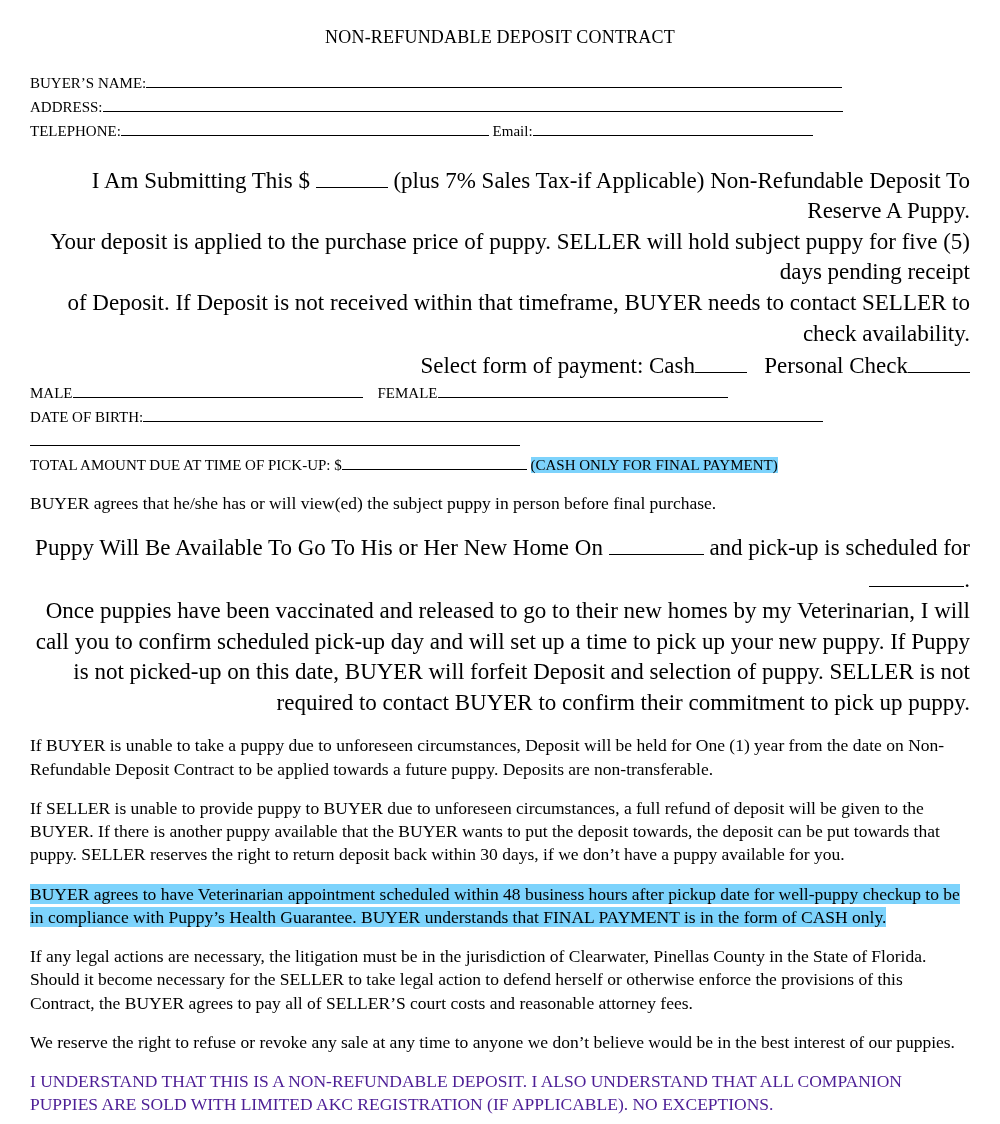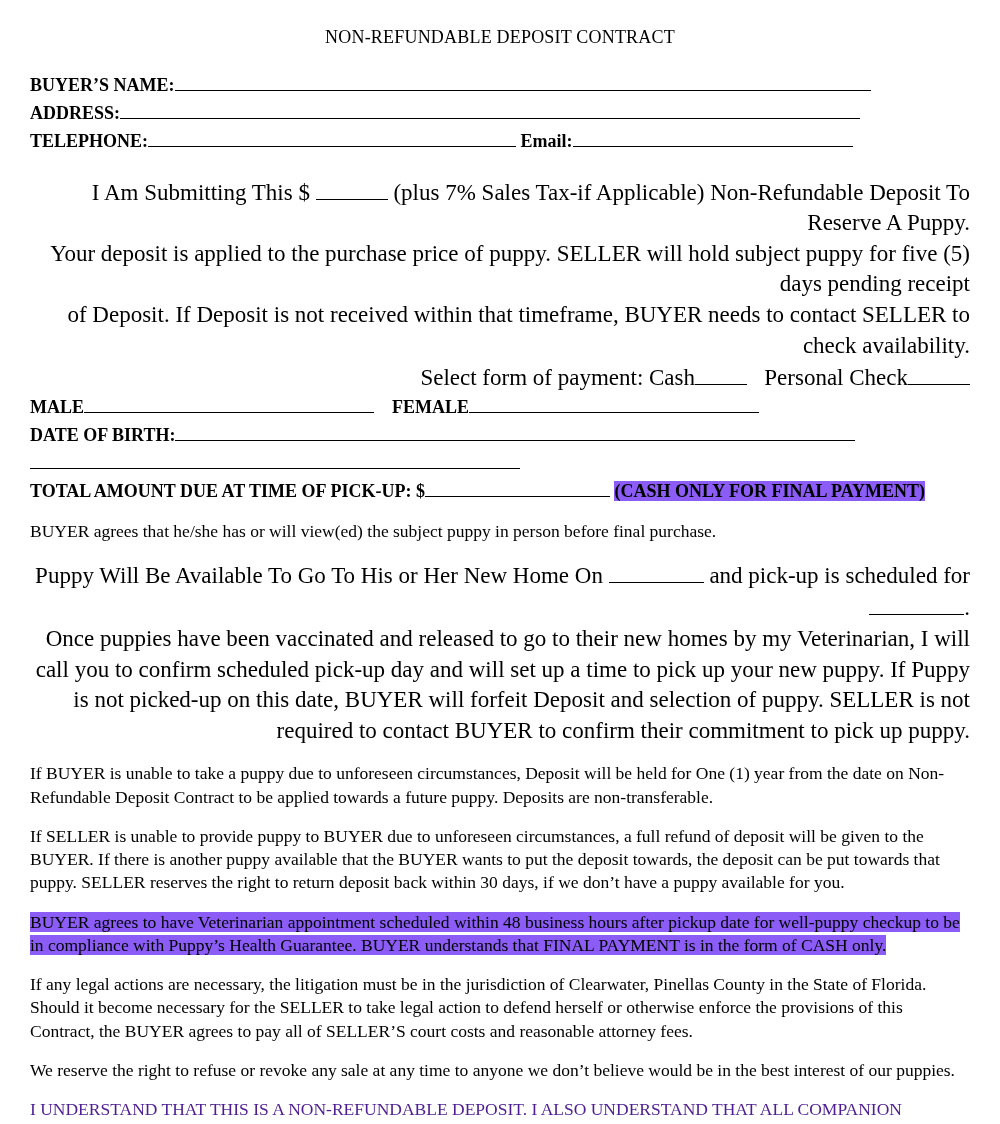--- a/index.html
+++ b/index.html
@@ -24,40 +24,39 @@
   }
   .doc-title {
     text-align: center;
     font-size: 18px;
     letter-spacing: 0.2px;
     margin: 8px 0 22px 0;
   }
   .field-line {
     margin: 0 0 2px 0;
     white-space: nowrap;
-    font-size: 18px;
-    font-weight: bold;
+    font-size: 15px;
   }
   .ul {
     display: inline-block;
     border-bottom: 1px solid #000;
     vertical-align: baseline;
     height: 1.0em;
   }
   .ul-sm { width: 72px; }
   .para {
     margin: 0 0 0 0;
     text-align: right;
     font-size: 23px;
   }
   .block {
     margin-bottom: 16px;
   }
   .hl {
-    background: #8b5cf6;
+    background: #7dd3fc;
   }
   .red {
     color: #4c1d95;
   }
   .sig-line {
     margin: 0 0 2px 0;
     white-space: nowrap;
     font-size: 20px;
   }
   .gap-small { height: 14px; }

